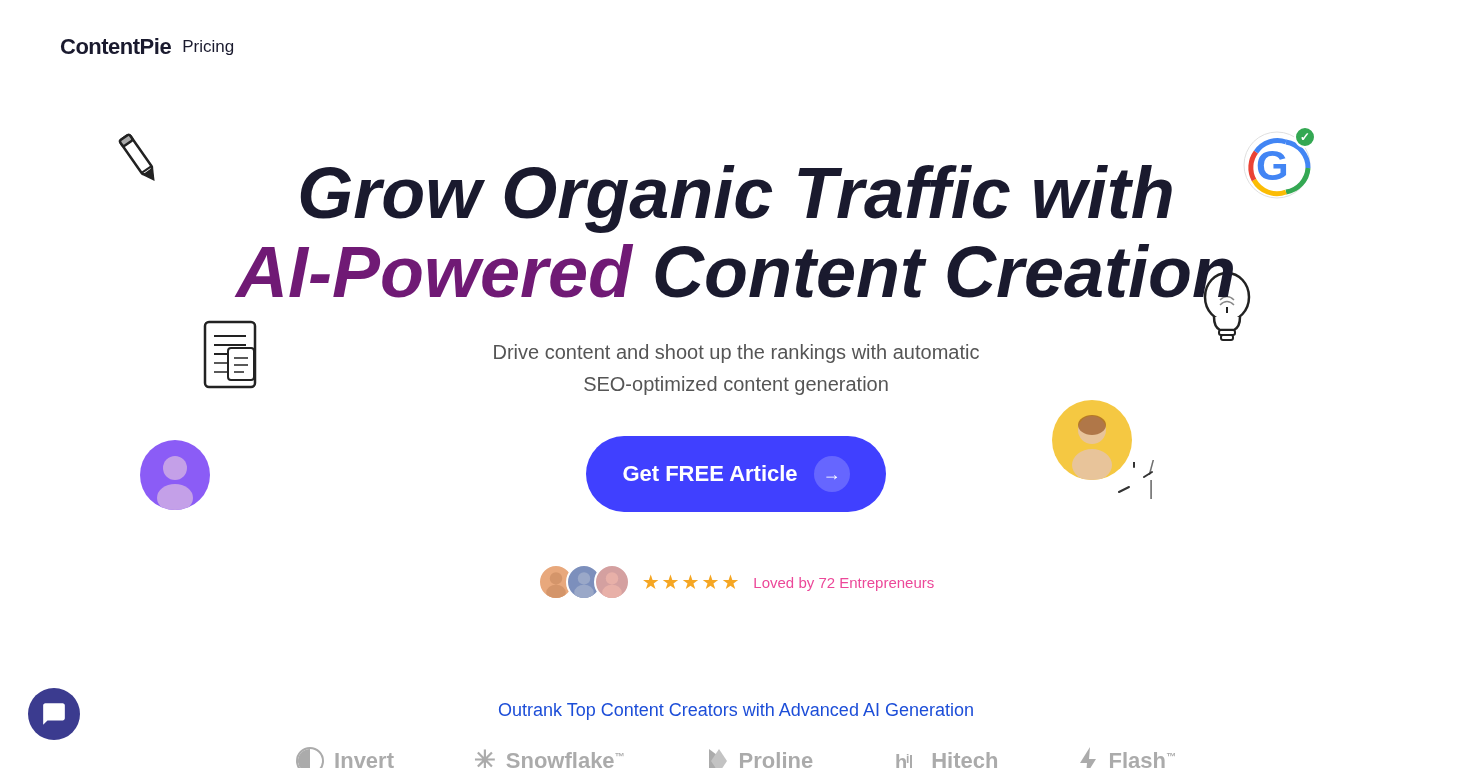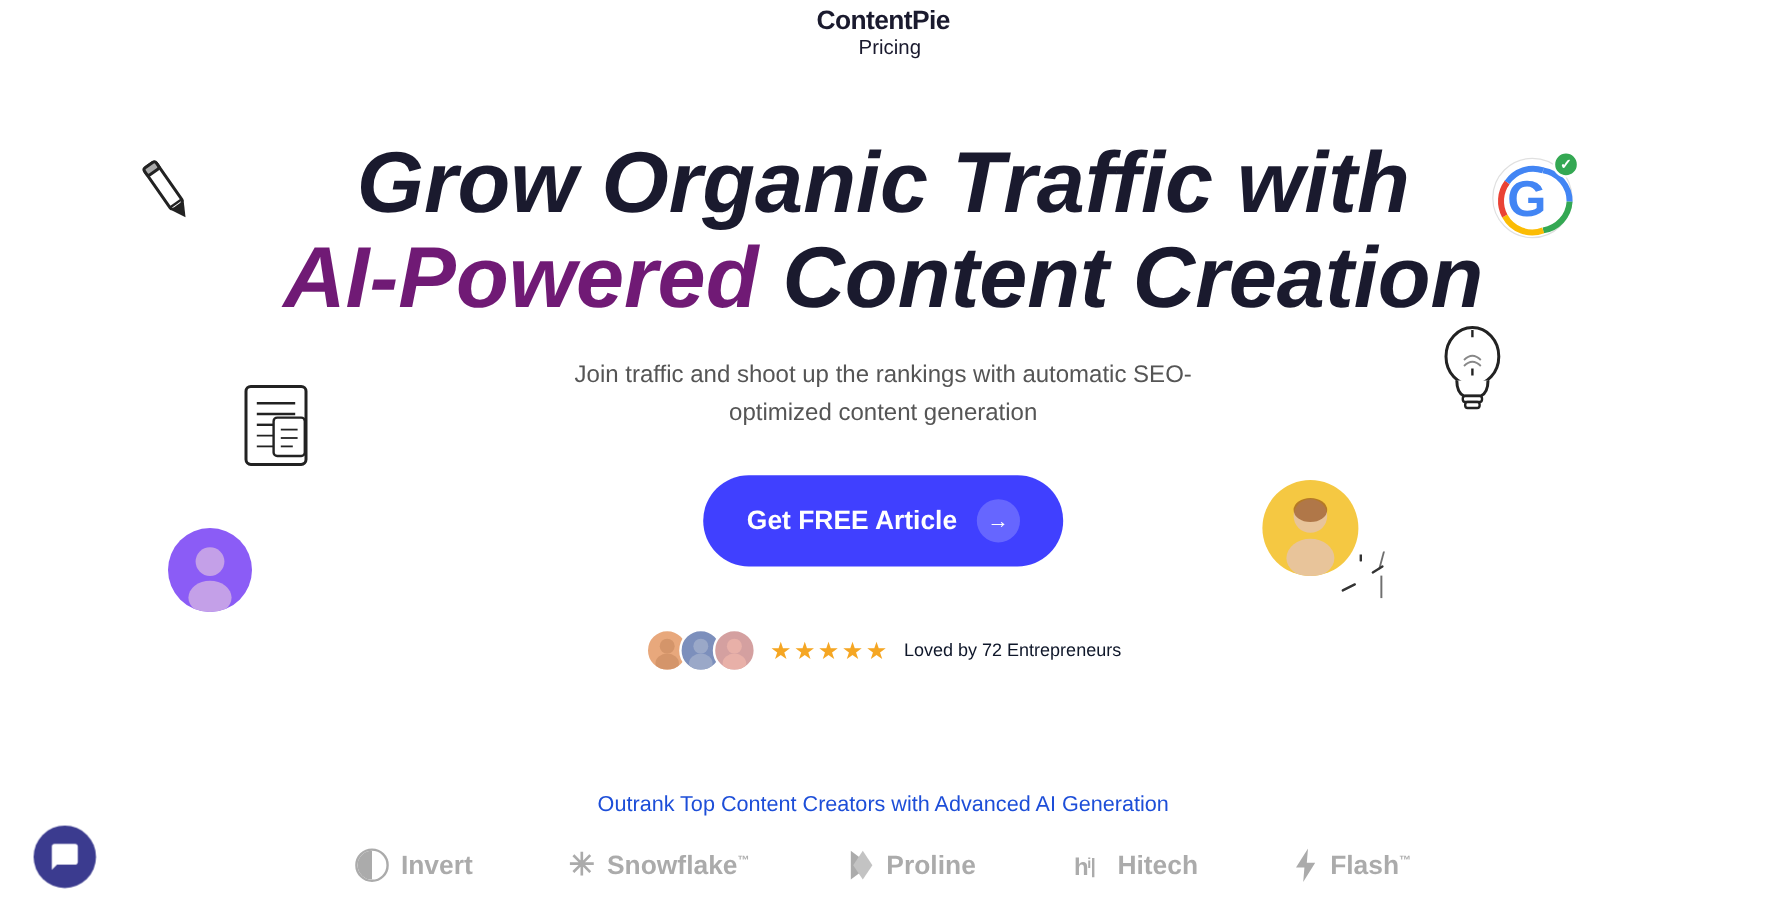--- a/index.html
+++ b/index.html
@@ -9,25 +9,24 @@
       width: 1472px;
       min-height: 768px;
       overflow-x: hidden;
       position: relative;
     }
 
     
     nav {
       display: flex;
       align-items: center;
-      justify-content: space-between;
-      padding: 4px 60px;
+      justify-content: flex-start;
+      padding: 34px 60px;
       position: relative;
       z-index: 10;
-      flex-direction: column;
     }
     .logo {
       font-size: 22px;
       font-weight: 700;
       color: #1a1a2e;
       letter-spacing: -0.5px;
     }
     .nav-right {
       display: flex;
       align-items: center;
@@ -131,21 +130,21 @@
     .av1 { background: #e8a87c; }
     .av2 { background: #7c8fbc; }
     .av3 { background: #d4a0a0; }
     .stars {
       color: #f5a623;
       font-size: 20px;
       letter-spacing: 2px;
     }
     .social-text {
       font-size: 15px;
-      color: #0f172a;
+      color: #ec4899;
       font-weight: 500;
     }
 
     
     .partners-section {
       text-align: center;
       padding: 0 60px 40px;
     }
     .partners-title {
       font-size: 18px;
@@ -389,21 +388,21 @@
     <span class="nav-pricing">Pricing</span>
   </div>
 </nav>
 
 <section class="hero">
   <h1 class="hero-title">
     <span>Grow Organic Traffic with</span><br>
     <span class="hero-title-accent">AI-Powered</span>
     <span> </span><span>Content Creation</span>
   </h1>
-  <p class="hero-subtitle">Join traffic and shoot up the rankings with automatic SEO-optimized content generation</p>
+  <p class="hero-subtitle">Drive content and shoot up the rankings with automatic SEO-optimized content generation</p>
 
   <div style="margin-bottom: 24px;">
     <button class="cta-button">
       <span>Get FREE Article</span>
       <div class="cta-arrow">→</div>
     </button>
   </div>
 
   <div class="social-proof">
     <div class="avatars">

